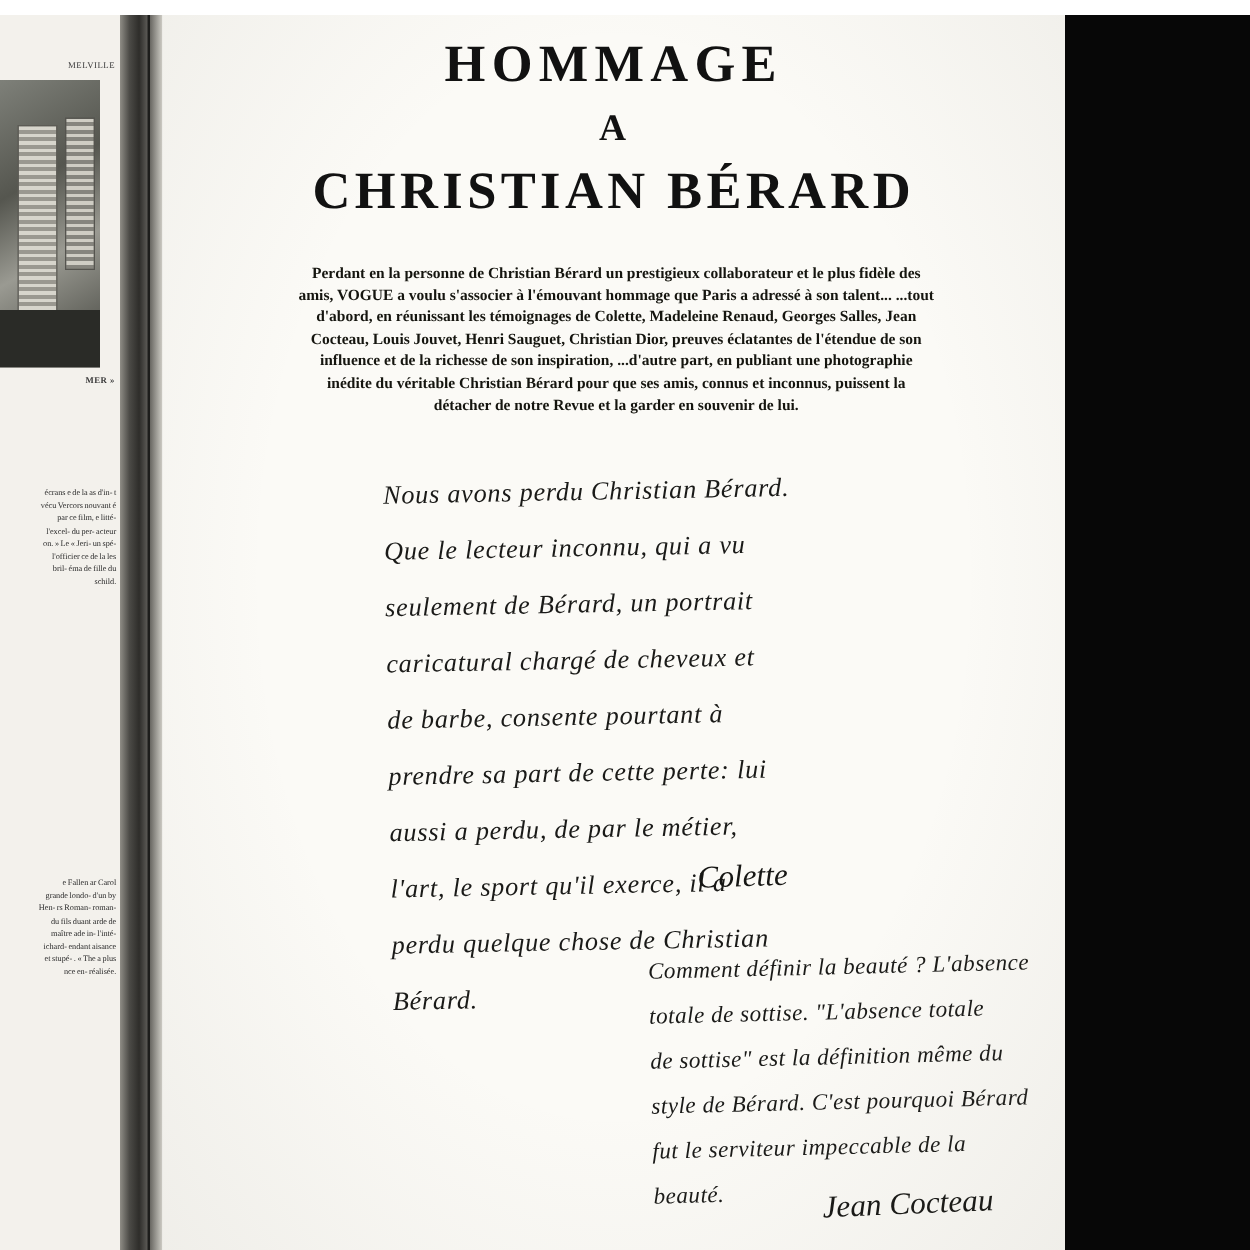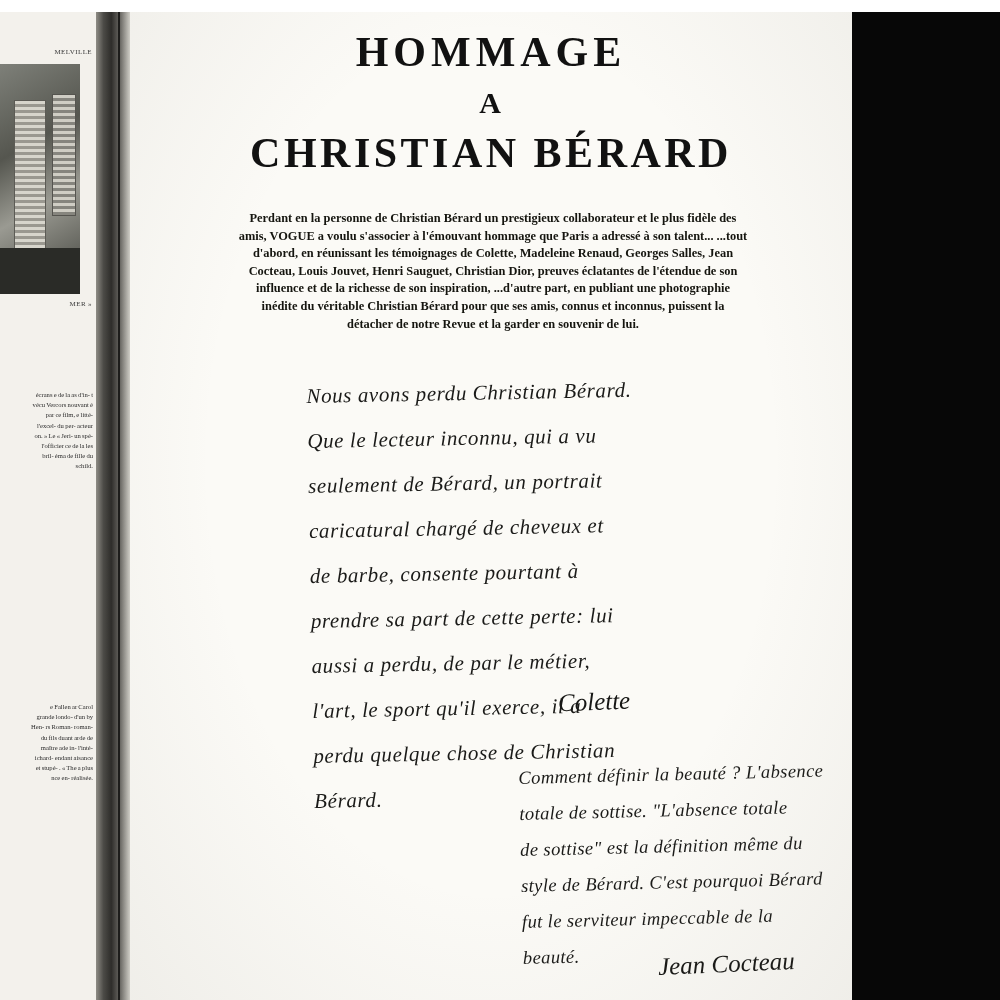--- a/index.html
+++ b/index.html
@@ -99,20 +99,21 @@
   }
   .left-caption-photo {
     position: absolute;
     top: 288px;
     right: 4px;
     font-size: 7px;
     letter-spacing: 0.4px;
     color: #3a3a3a;
     text-align: right;
     white-space: nowrap;
+    font-weight: bold;
   }
   .left-col-text {
     position: absolute;
     right: 3px;
     width: 62px;
     font-size: 6.6px;
     line-height: 10.2px;
     color: #2b2b2b;
     text-align: right;
     word-spacing: -0.4px;

